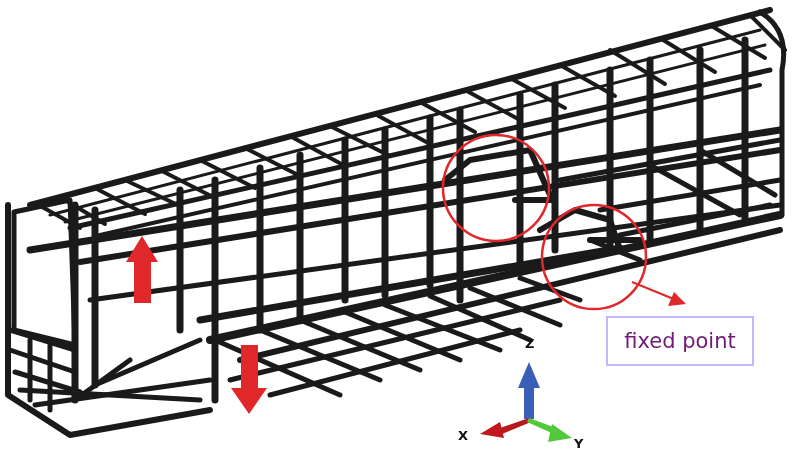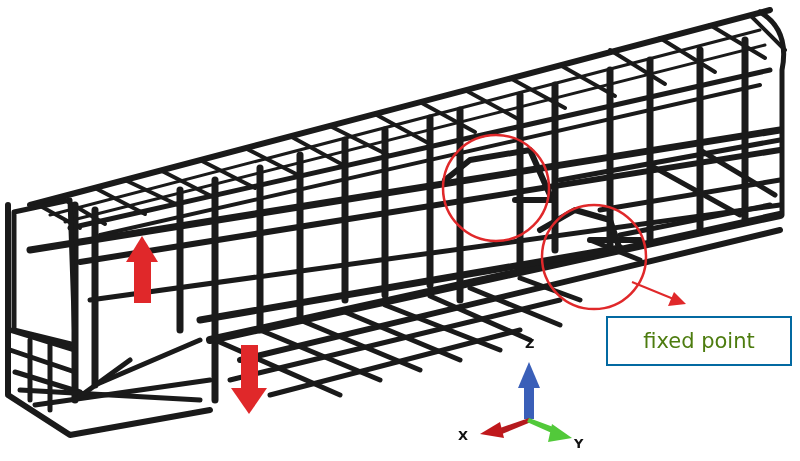--- a/index.html
+++ b/index.html
@@ -1,22 +1,22 @@
 <!DOCTYPE html>
 <html><head>
 <meta charset="utf-8">
 <style>
   html, body { margin:0; padding:0; background:#ffffff; }
   body { width:800px; height:461px; position:relative; overflow:hidden; font-family:"Liberation Sans", sans-serif; }
   #stage { position:absolute; left:0; top:0; width:800px; height:461px; }
   .label-box {
-    position:absolute; left:606px; top:316px; width:186px; height:50px;
-    border:2px solid #0369a1; box-sizing:border-box; background:#fff;
+    position:absolute; left:606px; top:316px; width:148px; height:50px;
+    border:2px solid #c4b5fd; box-sizing:border-box; background:#fff;
     display:flex; align-items:center; justify-content:center;
-    font-family:"DejaVu Sans", sans-serif; font-size:21px; color:#4d7c0f;
+    font-family:"DejaVu Sans", sans-serif; font-size:21px; color:#701a75;
   }
   .axis-letter { position:absolute; font-family:"DejaVu Sans", sans-serif; font-weight:bold; font-size:13px; color:#111; }
 </style>
 </head>
 <body>
 
 <svg id="stage" viewBox="0 0 800 461" xmlns="http://www.w3.org/2000/svg">
   <g stroke="#1a1a1a" stroke-linecap="round" stroke-linejoin="round" fill="none">
 
     <path d="M30 205 L770 10" stroke-width="6"></path>

